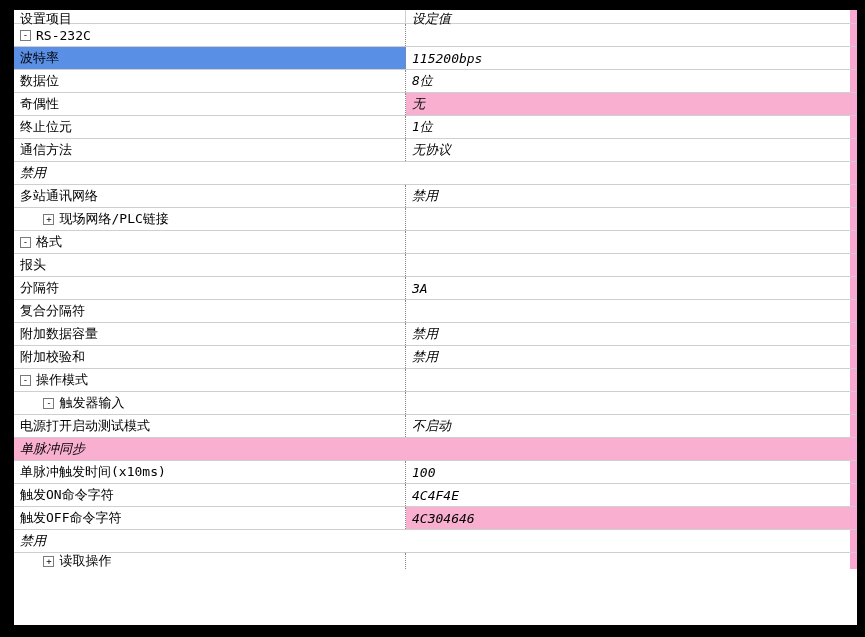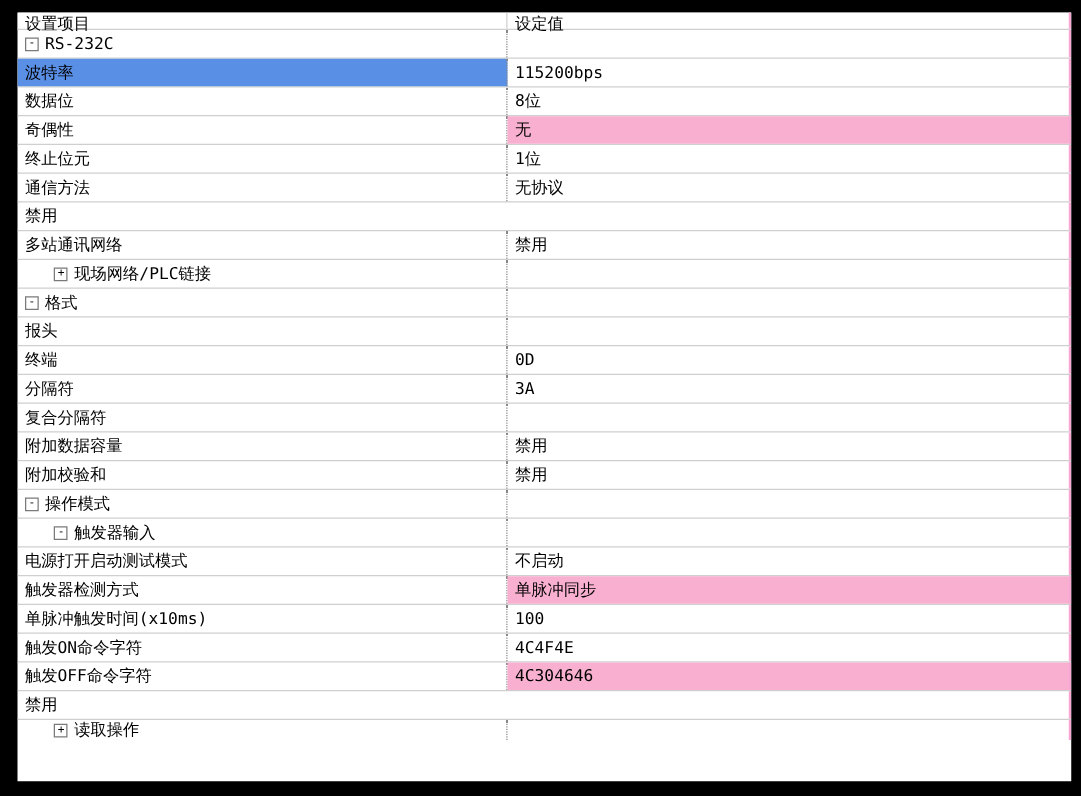--- a/index.html
+++ b/index.html
@@ -1,21 +1,21 @@
 <!DOCTYPE html>
 <html><head>
   <meta charset="utf-8">
   <style>
     * { margin: 0; padding: 0; box-sizing: border-box; }
     body { background: #000; font-family: "SimSun", "宋体", monospace; font-size: 13px; display: flex; align-items: flex-start; justify-content: center; }
     .window { width: 865px; height: 637px; background: #000; padding: 10px 8px 12px 14px; }
     .panel { width: 100%; height: 100%; background: #fff; overflow: hidden; position: relative; }
     .row { display: flex; width: 100%; height: 23px; border-bottom: 1px solid #cfcfcf; }
     .row .name { width: 392px; display: flex; align-items: center; border-right: 1px dotted #888; padding-left: 6px; white-space: nowrap; }
-    .row .value { flex: 1; display: flex; align-items: center; padding-left: 6px; border-right: 2px solid #f9a8d4; }
+    .row .value { flex: 1; display: flex; align-items: center; padding-left: 6px; border-right: 7px solid #f9a8d4; font-style: italic; }
     .row.header { background: #fff; font-weight: 400; }
     .row.header .name { border-right: 1px solid #cfcfcf; }
     .indent-0 { padding-left: 6px; }
     .indent-1 { padding-left: 22px; }
     .indent-2 { padding-left: 54px; text-align: center; }
     .indent-3 { padding-left: 66px; }
     .toggle { display: inline-flex; width: 11px; height: 11px; border: 1px solid #7a7a7a; align-items: center; justify-content: center; margin-right: 5px; font-size: 9px; line-height: 1; background: #fff; color: #000; }
     .selected .name { background: #5a8fe6; color: #000; }
     .highlight .value { background: #f9b0d0; }
     .row.header .name, .row.header .value { color: #000; }
@@ -94,26 +94,20 @@
       <div class="value"></div>
     </div>
     <div class="row">
       <div class="name indent-2">
           <span>报头</span>
         </div>
       <div class="value"></div>
     </div>
     <div class="row">
       <div class="name indent-2">
-          <span>终端</span>
-        </div>
-      <div class="value">0D</div>
-    </div>
-    <div class="row">
-      <div class="name indent-2">
           <span>分隔符</span>
         </div>
       <div class="value">3A</div>
     </div>
     <div class="row">
       <div class="name indent-2">
           <span>复合分隔符</span>
         </div>
       <div class="value"></div>
     </div>
@@ -141,23 +135,20 @@
       <div class="name indent-1">&nbsp;&nbsp;&nbsp;<span class="toggle">-</span><span>触发器输入</span></div>
       <div class="value"></div>
     </div>
     <div class="row">
       <div class="name indent-3">
           <span>电源打开启动测试模式</span>
         </div>
       <div class="value">不启动</div>
     </div>
     <div class="row highlight">
-      <div class="name indent-3">
-          <span>触发器检测方式</span>
-        </div>
       <div class="value">单脉冲同步</div>
     </div>
     <div class="row">
       <div class="name indent-3">
           <span>单脉冲触发时间(x10ms)</span>
         </div>
       <div class="value">100</div>
     </div>
     <div class="row">
       <div class="name indent-3">

